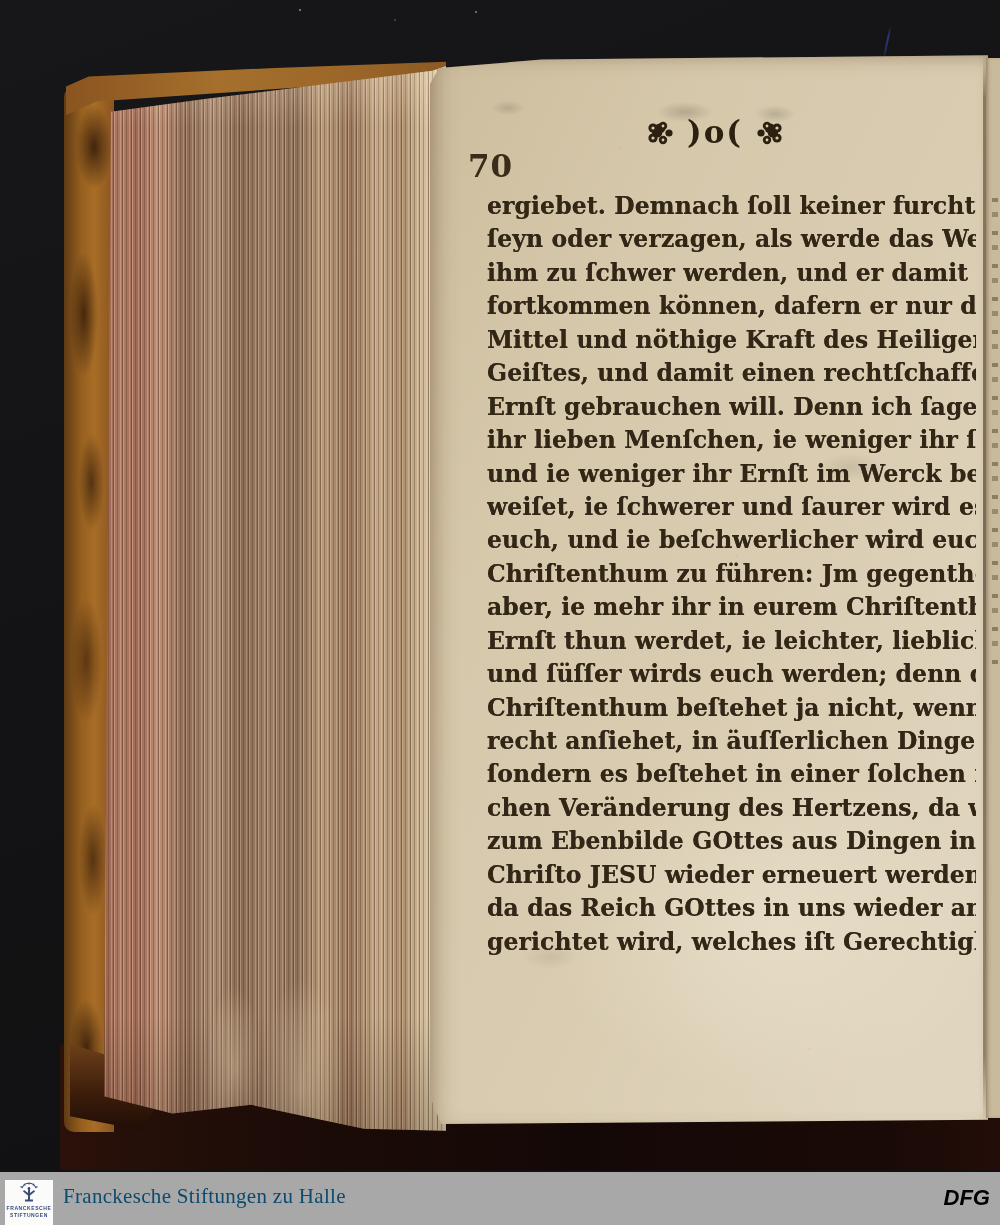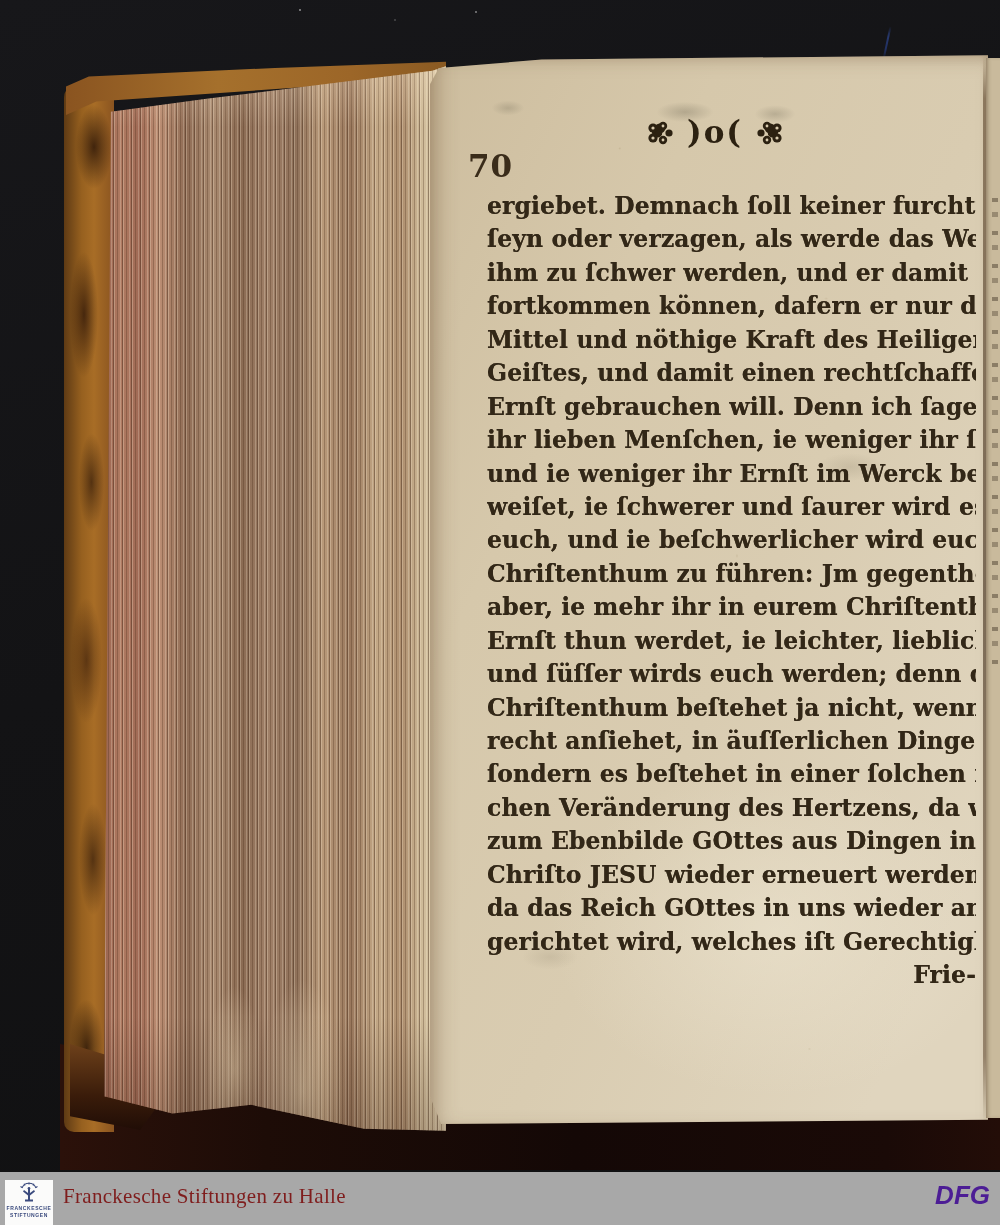--- a/index.html
+++ b/index.html
@@ -111,23 +111,23 @@
   .text-block .line.catchword{text-align:right;text-align-last:right;}
 
   
   .footer-bar{position:absolute;left:0;bottom:0;width:1000px;height:53px;background:#a8a8a8;}
   .logo-box{position:absolute;left:5px;bottom:0;width:48px;height:45px;background:#fbfbfa;
     display:flex;flex-direction:column;align-items:center;padding-top:2px;box-sizing:border-box;}
   .logo-glyph{width:20px;height:22px;display:block;}
   .logo-text{font-family:"Liberation Sans",sans-serif;font-size:5px;line-height:6px;font-weight:700;
     color:#3b4b7e;letter-spacing:.6px;text-align:center;margin-top:1px;}
   .footer-title{position:absolute;left:63px;bottom:16px;font-family:"Liberation Serif","DejaVu Serif",serif;
-    font-size:21px;color:#7f1d1d;letter-spacing:.3px;}
+    font-size:21px;color:#0c4a6e;letter-spacing:.3px;}
   .dfg{position:absolute;right:10px;bottom:14px;font-family:"Liberation Sans",sans-serif;
-    font-size:26px;font-weight:900;font-style:italic;color:#4c1d95;letter-spacing:0;}
+    font-size:22px;font-weight:900;font-style:italic;color:#000000;letter-spacing:0;}
 </style>
 </head>
 <body>
 
 <div class="stage">
   <div class="bg-specks"></div>
   <div class="blue-scratch"></div>
 
   <div class="book-shadow"></div>
   <div class="cover-strip"></div>
@@ -194,21 +194,20 @@
         <div class="line">Ernſt thun werdet, ie leichter, lieblicher,</div>
         <div class="line">und ſüſſer wirds euch werden; denn das</div>
         <div class="line">Chriſtenthum beſtehet ja nicht, wenn mans</div>
         <div class="line">recht anſiehet, in äuſſerlichen Dingen,</div>
         <div class="line">ſondern es beſtehet in einer ſolchen innerli-</div>
         <div class="line">chen Veränderung des Hertzens, da wir</div>
         <div class="line">zum Ebenbilde GOttes aus Dingen in</div>
         <div class="line">Chriſto JESU wieder erneuert werden,</div>
         <div class="line">da das Reich GOttes in uns wieder an-</div>
         <div class="line">gerichtet wird, welches iſt Gerechtigkeit,</div>
-        <div class="line catchword">Frie-</div>
       </div>
 
   </div>
 
   <div class="fold-crease"></div>
   <div class="edge-sliver"></div>
 
   <div class="footer-bar">
     <div class="footer-title">Franckesche Stiftungen zu Halle</div>
     <div class="dfg">DFG</div>

